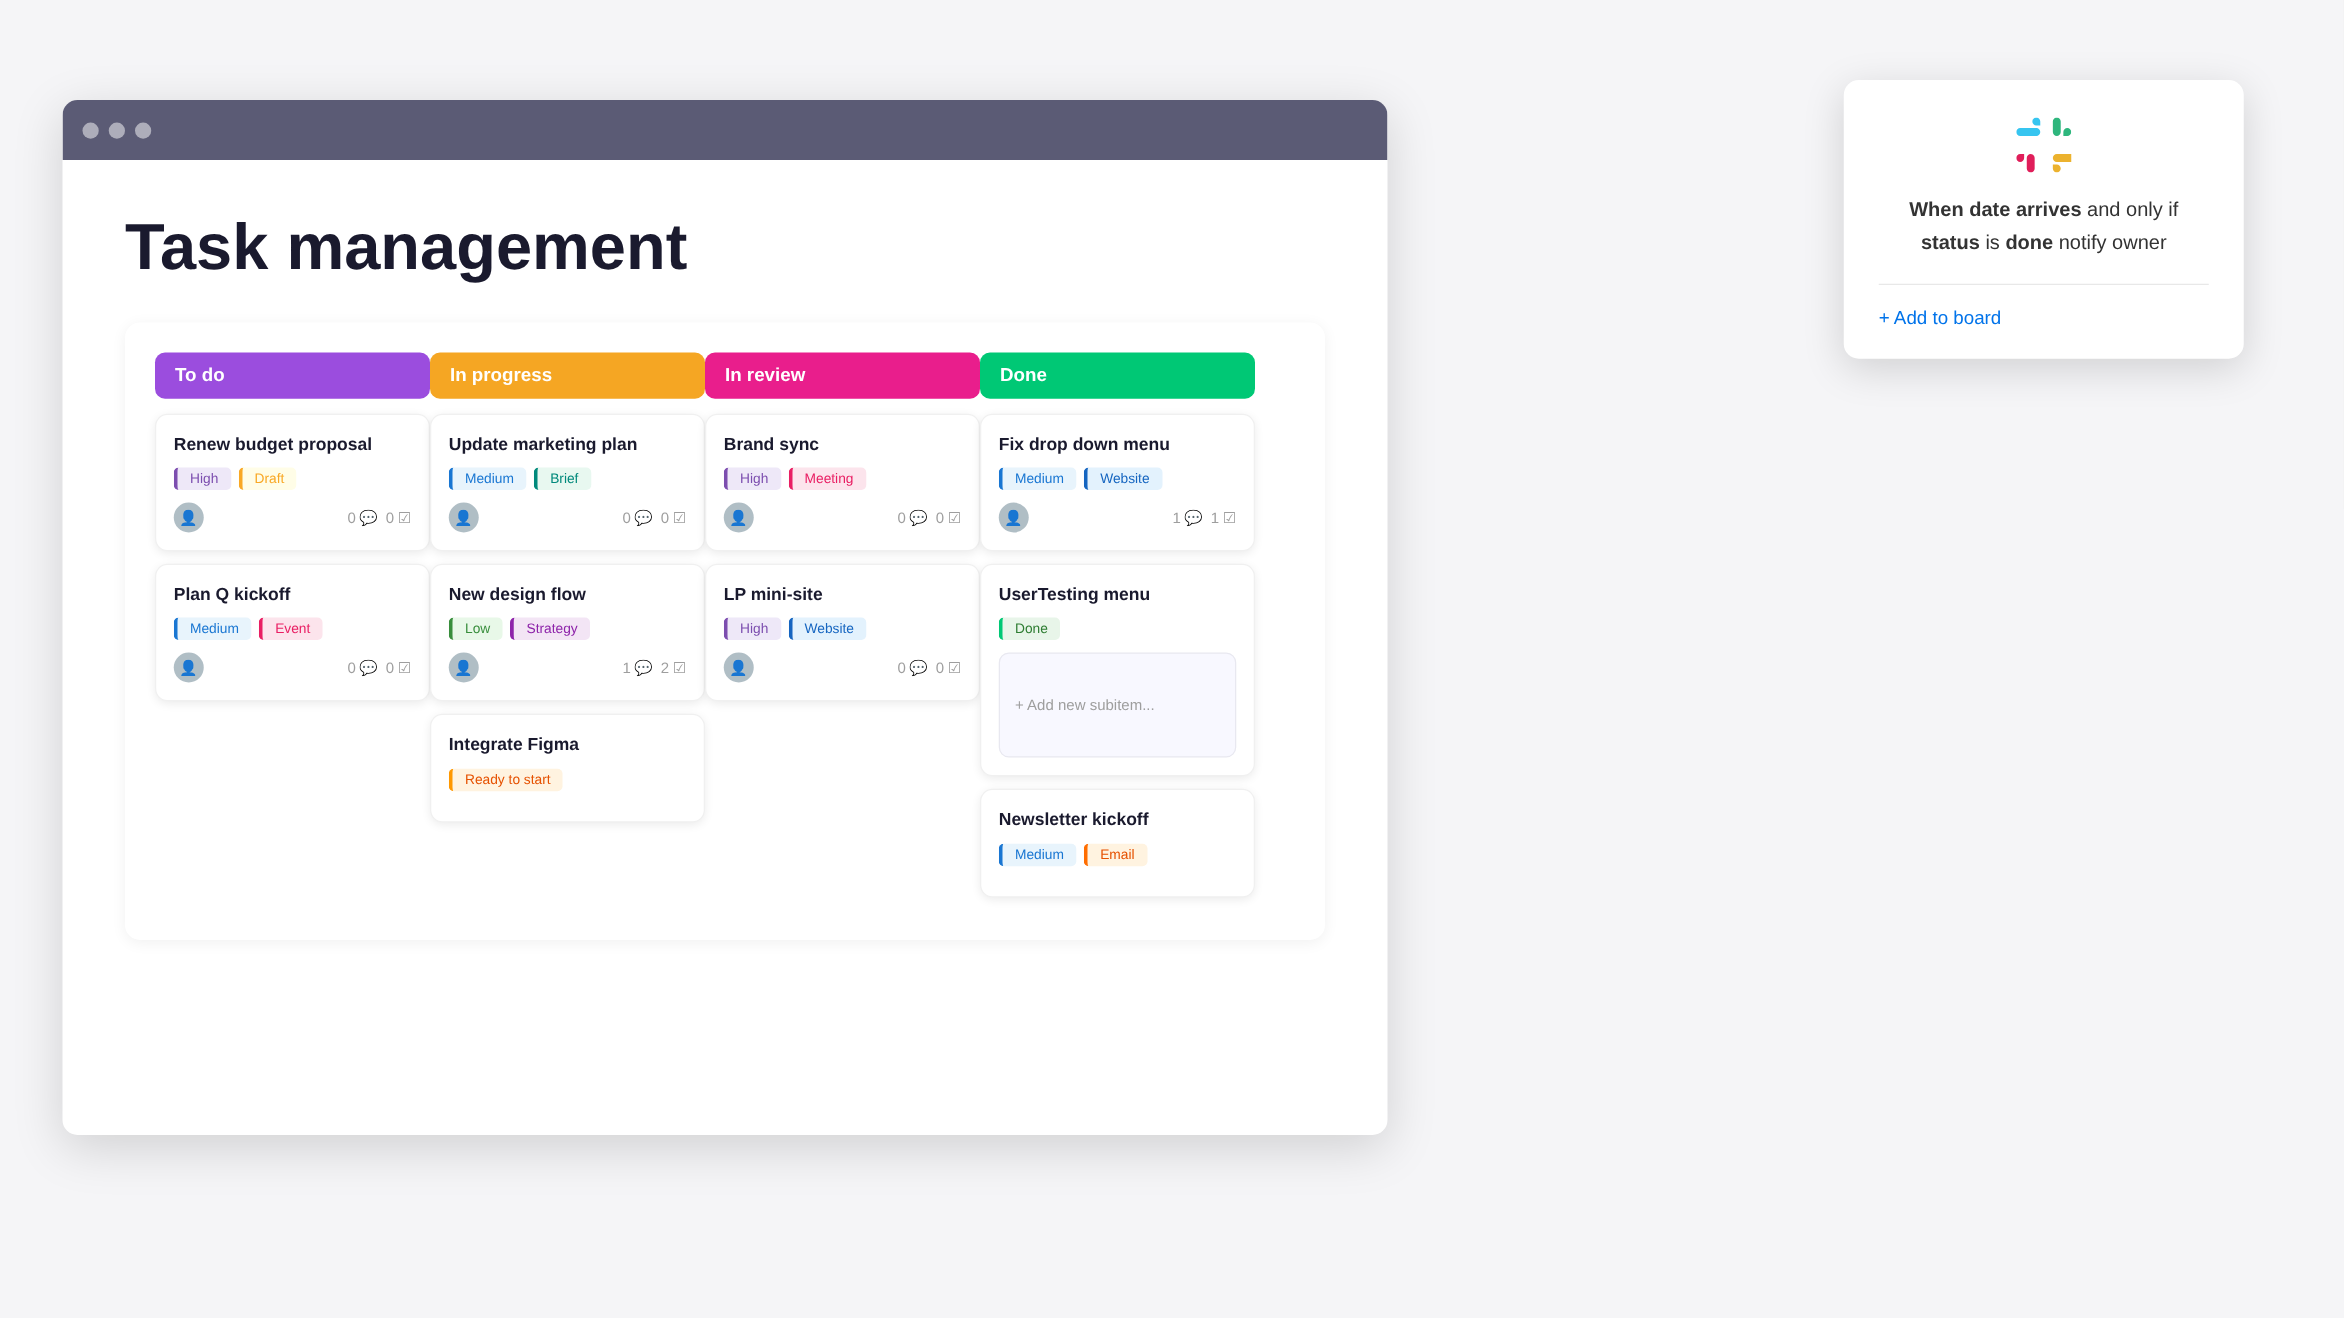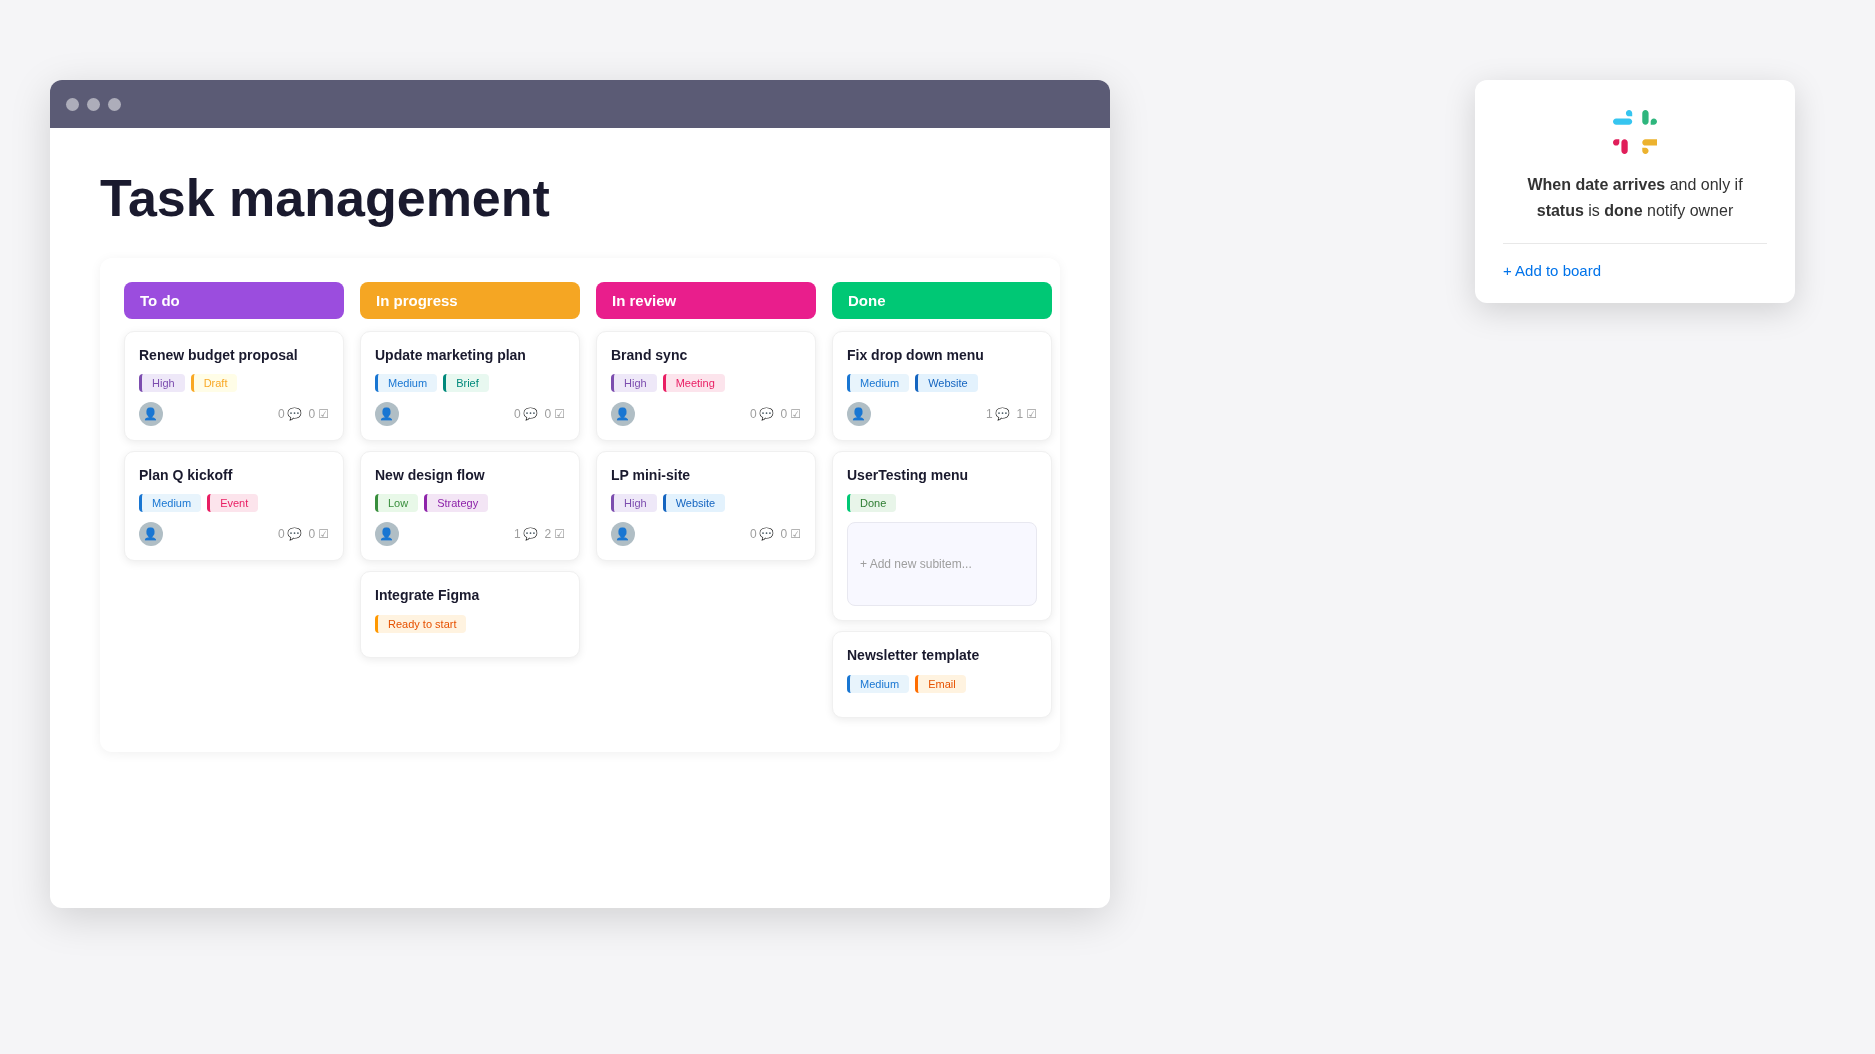--- a/index.html
+++ b/index.html
@@ -75,21 +75,20 @@
 
     .week-label {
       font-size: 20px;
       font-weight: 600;
       color: #2c2c3e;
       margin-bottom: 20px;
     }
 
     .columns-row {
       display: flex;
-      gap: 16px;
     }
 
     .column {
       width: 220px;
       flex-shrink: 0;
     }
 
     .column-header {
       border-radius: 8px;
       padding: 10px 16px;
@@ -193,21 +192,21 @@
     .add-subitem {
       font-size: 12px;
       color: #9e9e9e;
       padding: 6px 0;
     }
 
     
     .slack-popup {
       position: absolute;
       right: 80px;
-      top: 80px;
+      top: 64px;
       width: 320px;
       background: #fff;
       border-radius: 12px;
       box-shadow: 0 8px 32px rgba(0,0,0,0.15);
       padding: 28px 28px 24px 28px;
     }
 
     .slack-logo {
       width: 48px;
       height: 48px;
@@ -433,21 +432,21 @@
               <div class="card-title">UserTesting menu</div>
               <div class="tags-row">
                 <span class="tag tag-done">Done</span>
               </div>
               <div class="subitem-box">
                 <div class="add-subitem">+ Add new subitem...</div>
               </div>
             </div>
 
             <div class="card">
-              <div class="card-title">Newsletter template</div>
+              <div class="card-title">Newsletter kickoff</div>
               <div class="tags-row">
                 <span class="tag tag-medium">Medium</span>
                 <span class="tag tag-email">Email</span>
               </div>
             </div>
           </div>
 
         </div>
       </div>
     </div>

